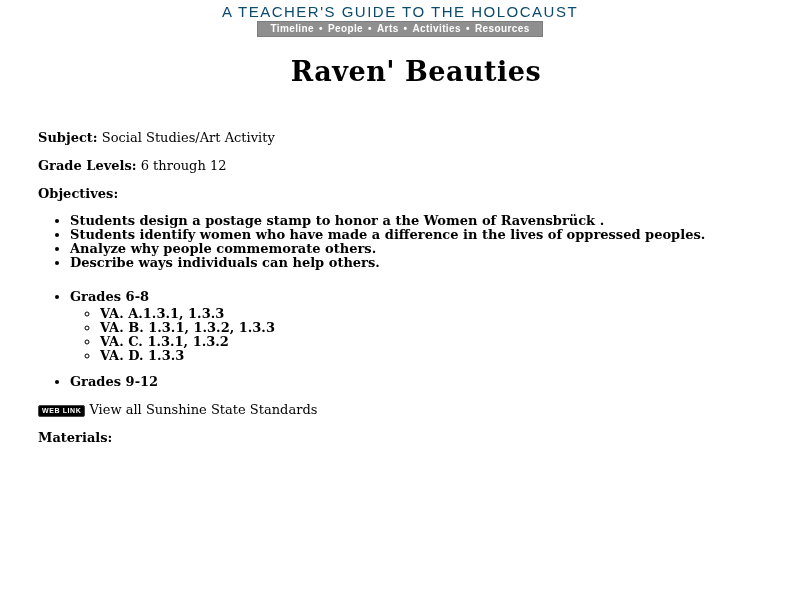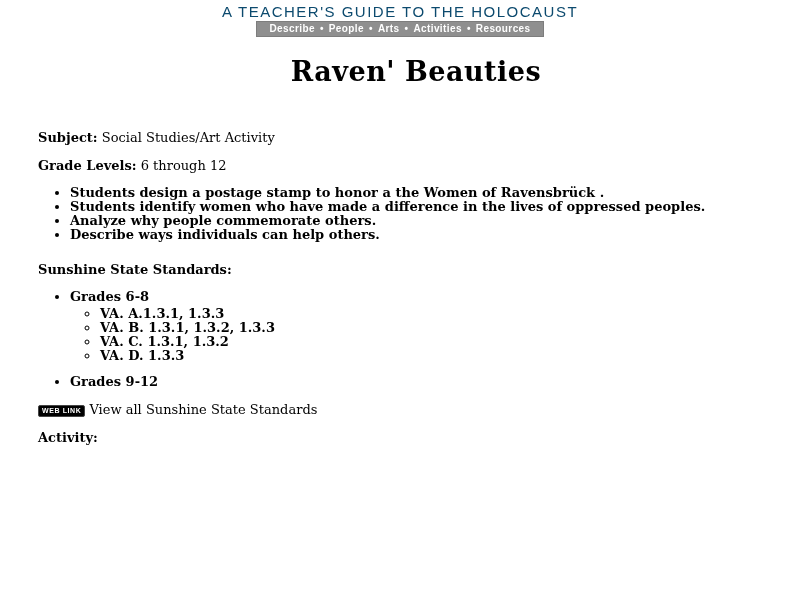--- a/index.html
+++ b/index.html
@@ -81,57 +81,57 @@
     cursor: pointer;
   }
   .weblink-text { cursor: pointer; }
 </style>
 </head>
 <body>
 
 <div class="site-header">
   <div class="site-title">A TEACHER'S GUIDE TO THE HOLOCAUST</div>
   <div class="nav-bar">
-    <span class="nav-item">Describe</span><span class="nav-sep">•</span><span class="nav-item">People</span><span class="nav-sep">•</span><span class="nav-item">Arts</span><span class="nav-sep">•</span><span class="nav-item">Activities</span><span class="nav-sep">•</span><span class="nav-item">Resources</span>
+    <span class="nav-item">Timeline</span><span class="nav-sep">•</span><span class="nav-item">People</span><span class="nav-sep">•</span><span class="nav-item">Arts</span><span class="nav-sep">•</span><span class="nav-item">Activities</span><span class="nav-sep">•</span><span class="nav-item">Resources</span>
   </div>
 </div>
 
 <h1 class="page-title">Raven' Beauties</h1>
 
 <div class="content">
 
   <p><b>Subject:</b> <span>Social Studies/Art Activity</span></p>
 
   <p><b>Grade Levels:</b> <span>6 through 12</span></p>
 
+  <p><b>Objectives:</b></p>
 
   <ul class="mb-lg">
     <li>Students design a postage stamp to honor a the Women of Ravensbrück .</li>
     <li>Students identify women who have made a difference in the lives of oppressed peoples.</li>
     <li>Analyze why people commemorate others.</li>
     <li>Describe ways individuals can help others.</li>
   </ul>
 
-  <p><b>Sunshine State Standards:</b></p>
 
   <ul class="standards">
     <li>
       <span>Grades 6-8</span>
       <ul class="sub">
         <li>VA. A.1.3.1, 1.3.3</li>
         <li>VA. B. 1.3.1, 1.3.2, 1.3.3</li>
         <li>VA. C. 1.3.1, 1.3.2</li>
         <li>VA. D. 1.3.3</li>
       </ul>
     </li>
     <li>
       <span>Grades 9-12</span>
     </li>
   </ul>
 
   <p class="weblink-row">
     <span class="weblink-badge">WEB LINK</span><span class="weblink-text">View all Sunshine State Standards</span>
   </p>
 
-  <p><b>Activity:</b></p>
+  <p><b>Materials:</b></p>
 
 
 </div>
 
 </body></html>

